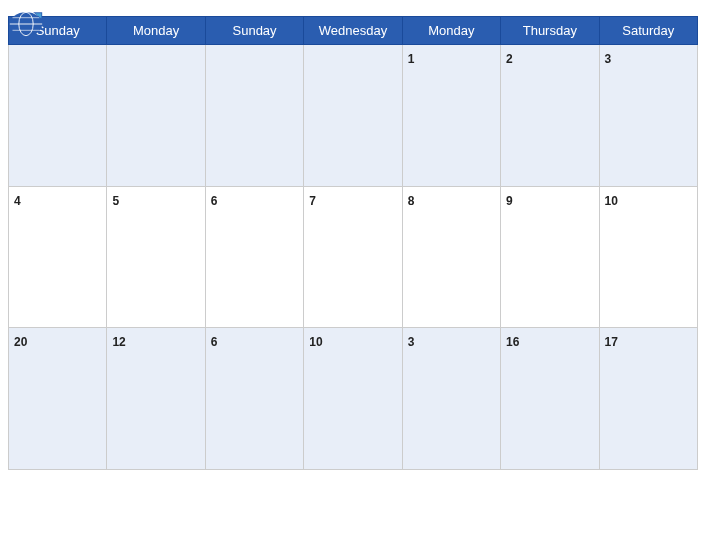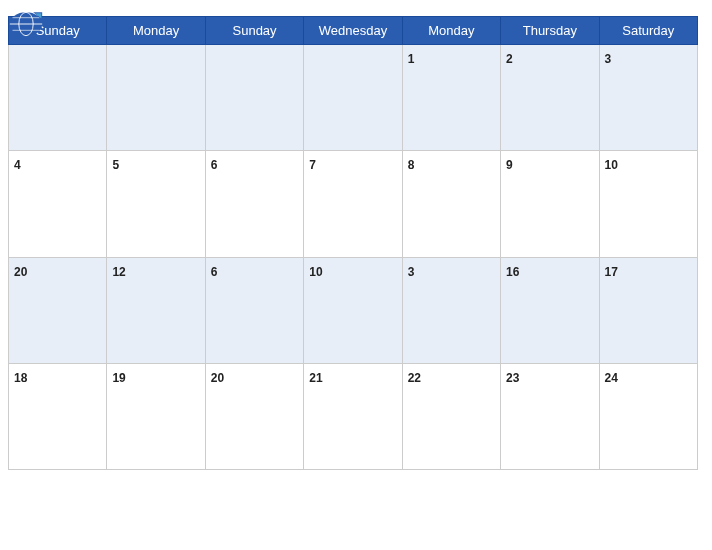--- a/index.html
+++ b/index.html
@@ -155,24 +155,15 @@
         </tr>
         <tr class="stripe">
           <td><span class="day-number">20</span></td>
           <td><span class="day-number">12</span></td>
           <td><span class="day-number">6</span></td>
           <td><span class="day-number">10</span></td>
           <td><span class="day-number">3</span></td>
           <td><span class="day-number">16</span></td>
           <td><span class="day-number">17</span></td>
         </tr>
-        <tr>
-          <td><span class="day-number">18</span></td>
-          <td><span class="day-number">19</span></td>
-          <td><span class="day-number">20</span></td>
-          <td><span class="day-number">21</span></td>
-          <td><span class="day-number">22</span></td>
-          <td><span class="day-number">23</span></td>
-          <td><span class="day-number">24</span></td>
-        </tr>
       </tbody>
   </table>
 </div>
 
 </body></html>

